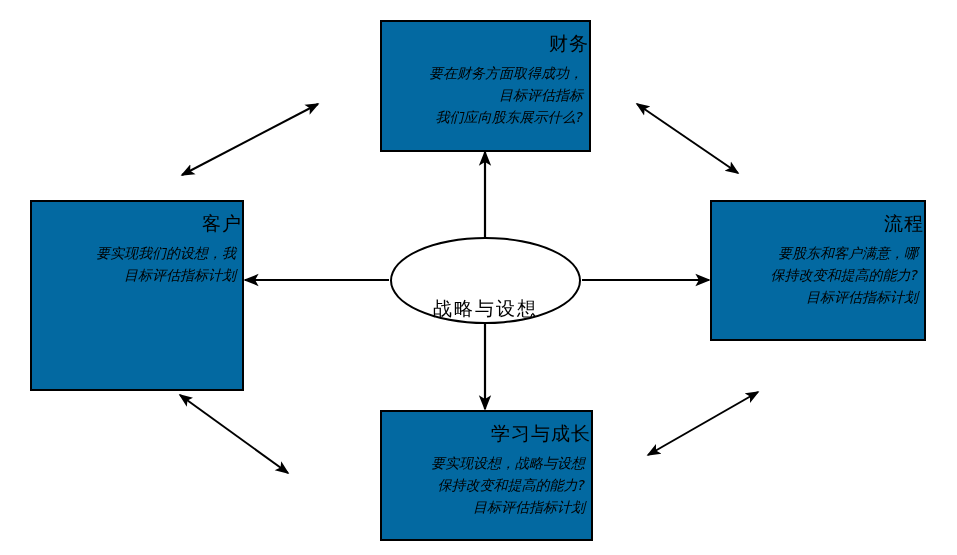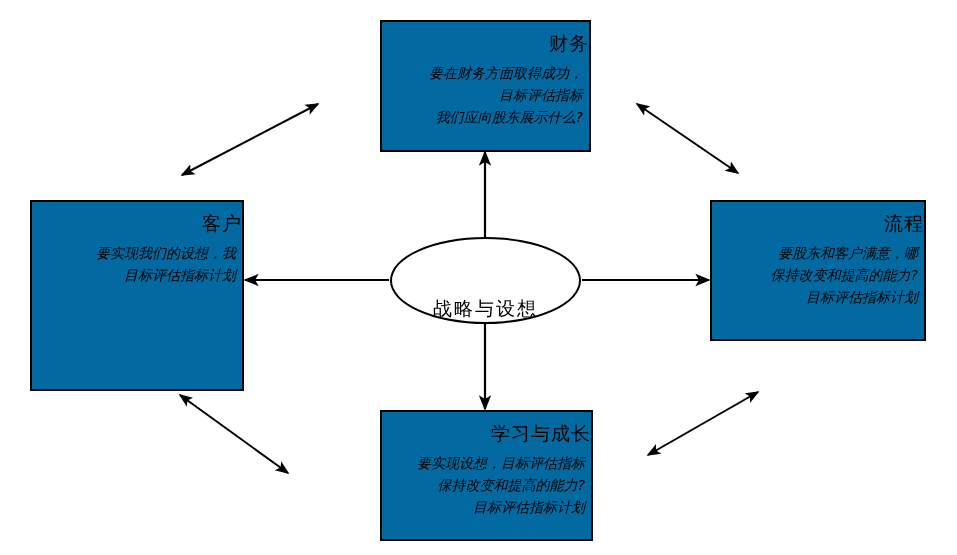--- a/index.html
+++ b/index.html
@@ -127,21 +127,21 @@
     <div class="node-body">
       <div>要股东和客户满意，哪</div>
       <div>保持改变和提高的能力?</div>
       <div>目标评估指标计划</div>
     </div>
   </div>
 
   <div class="node-box" id="box-learning">
     <div class="node-title">学习与成长</div>
     <div class="node-body">
-      <div>要实现设想，目标评估指标</div>
+      <div>要实现设想，战略与设想</div>
       <div>保持改变和提高的能力?</div>
       <div>目标评估指标计划</div>
     </div>
   </div>
 
   <div class="center-ellipse" id="ellipse-strategy">
     <span class="center-label">战略与设想</span>
   </div>
 
 </div>

